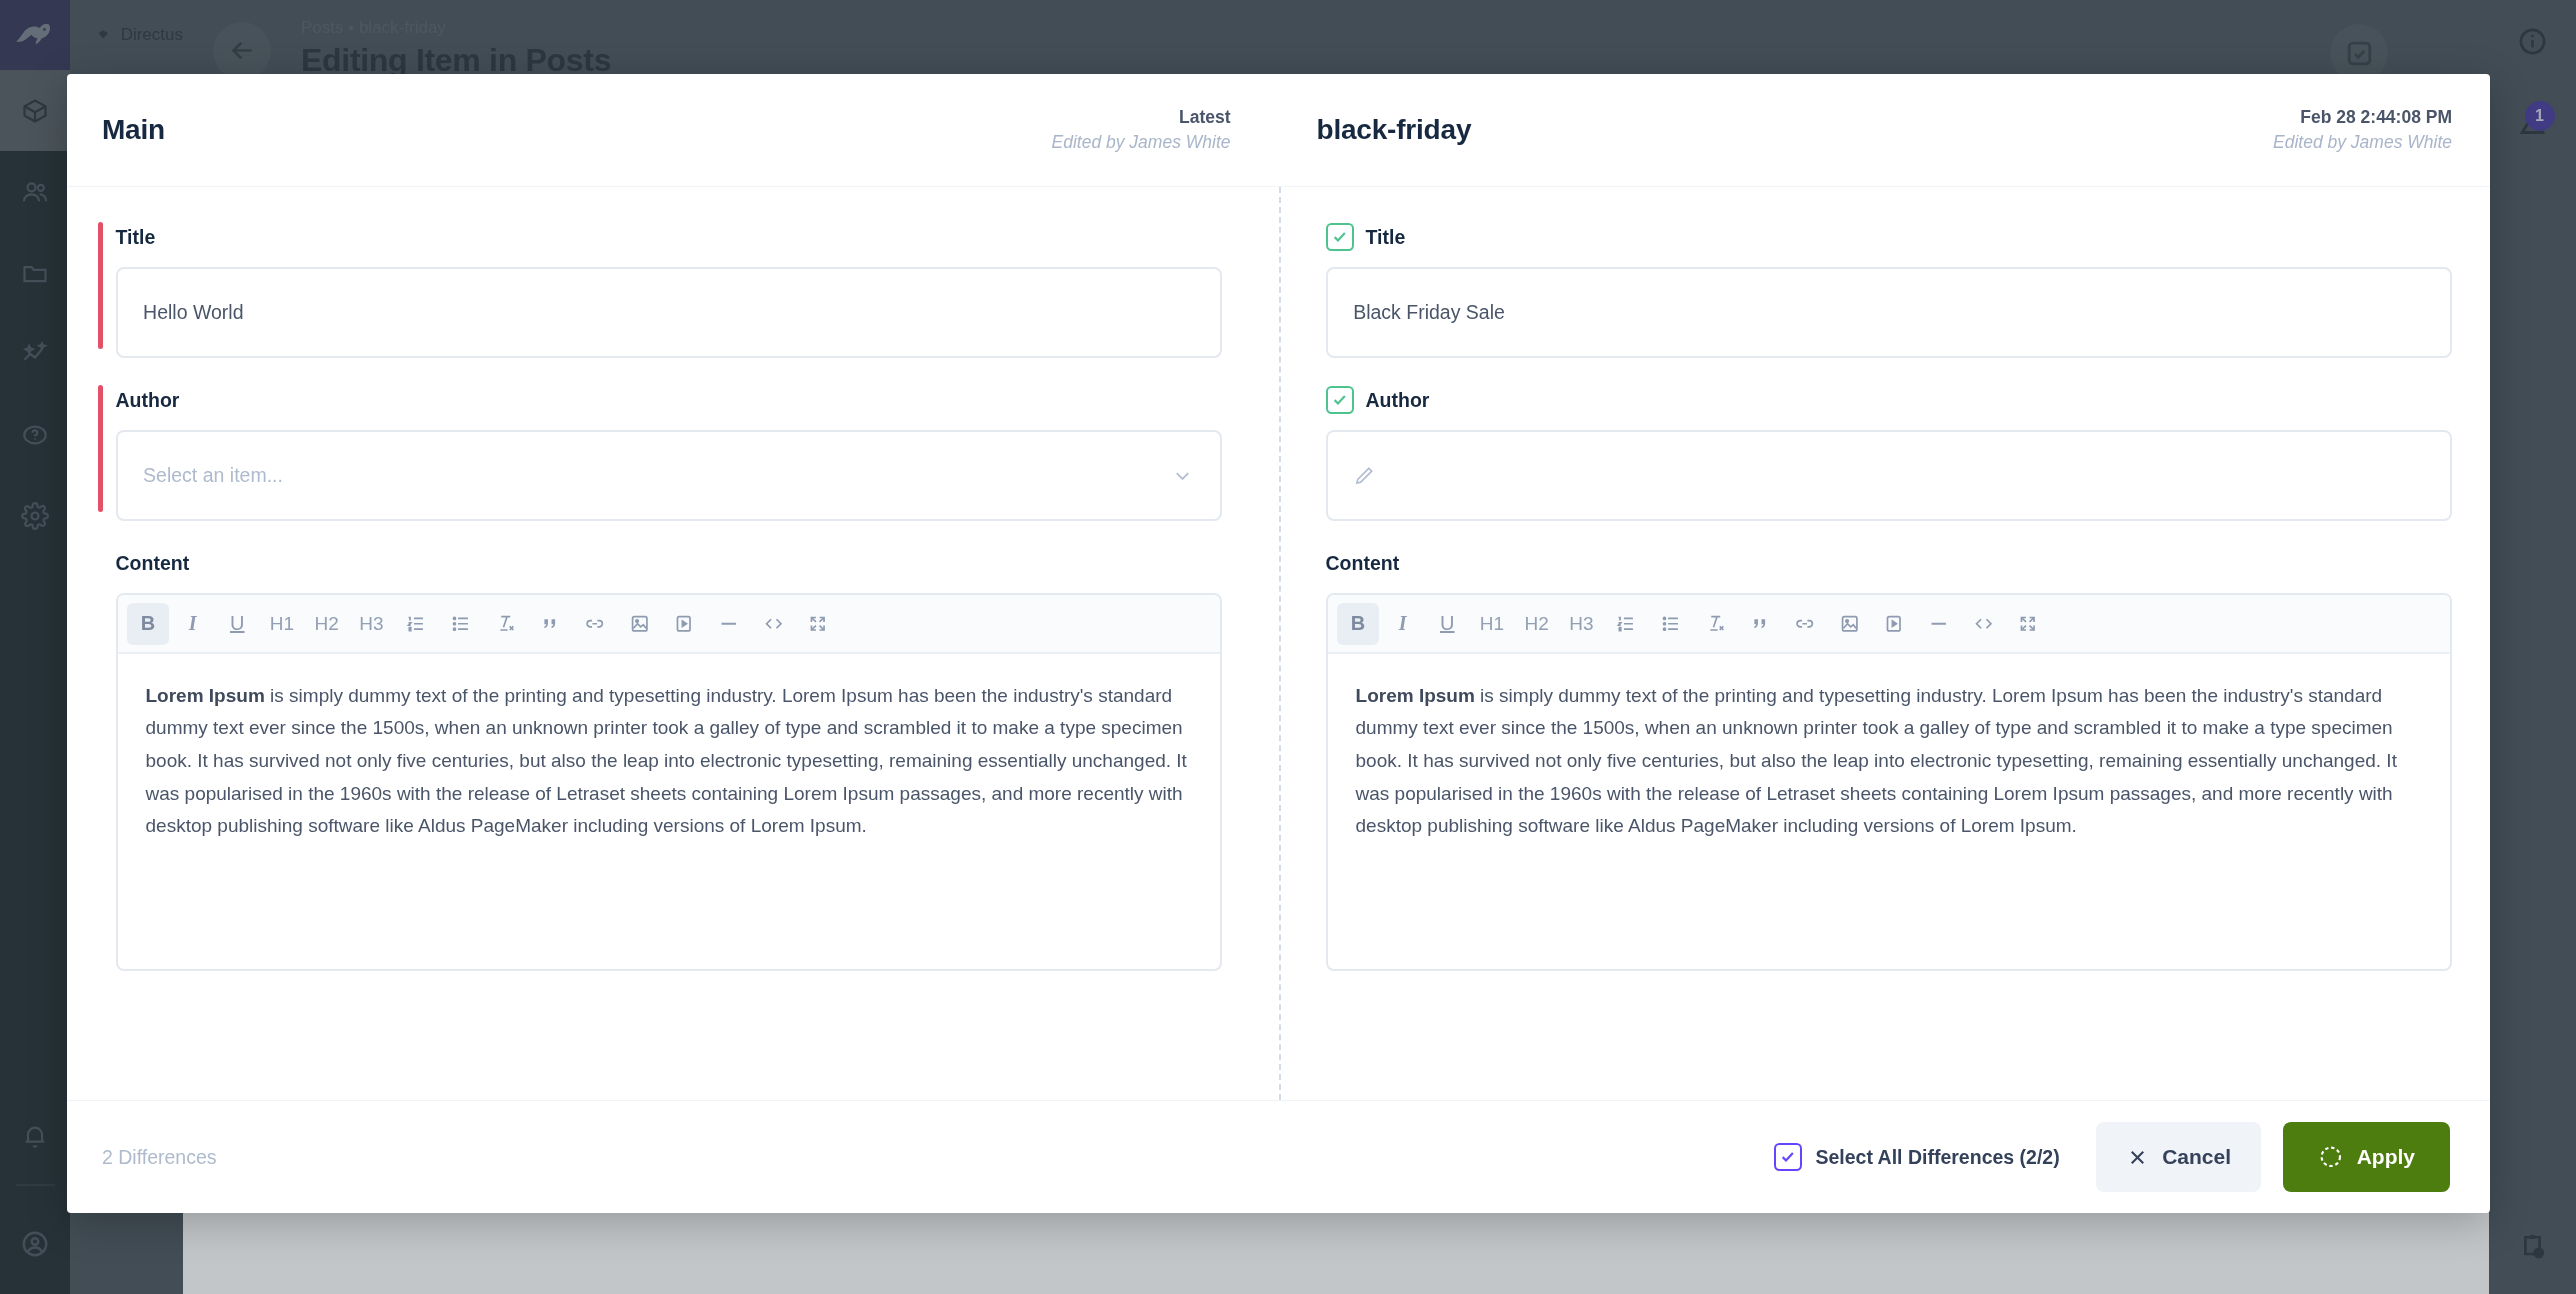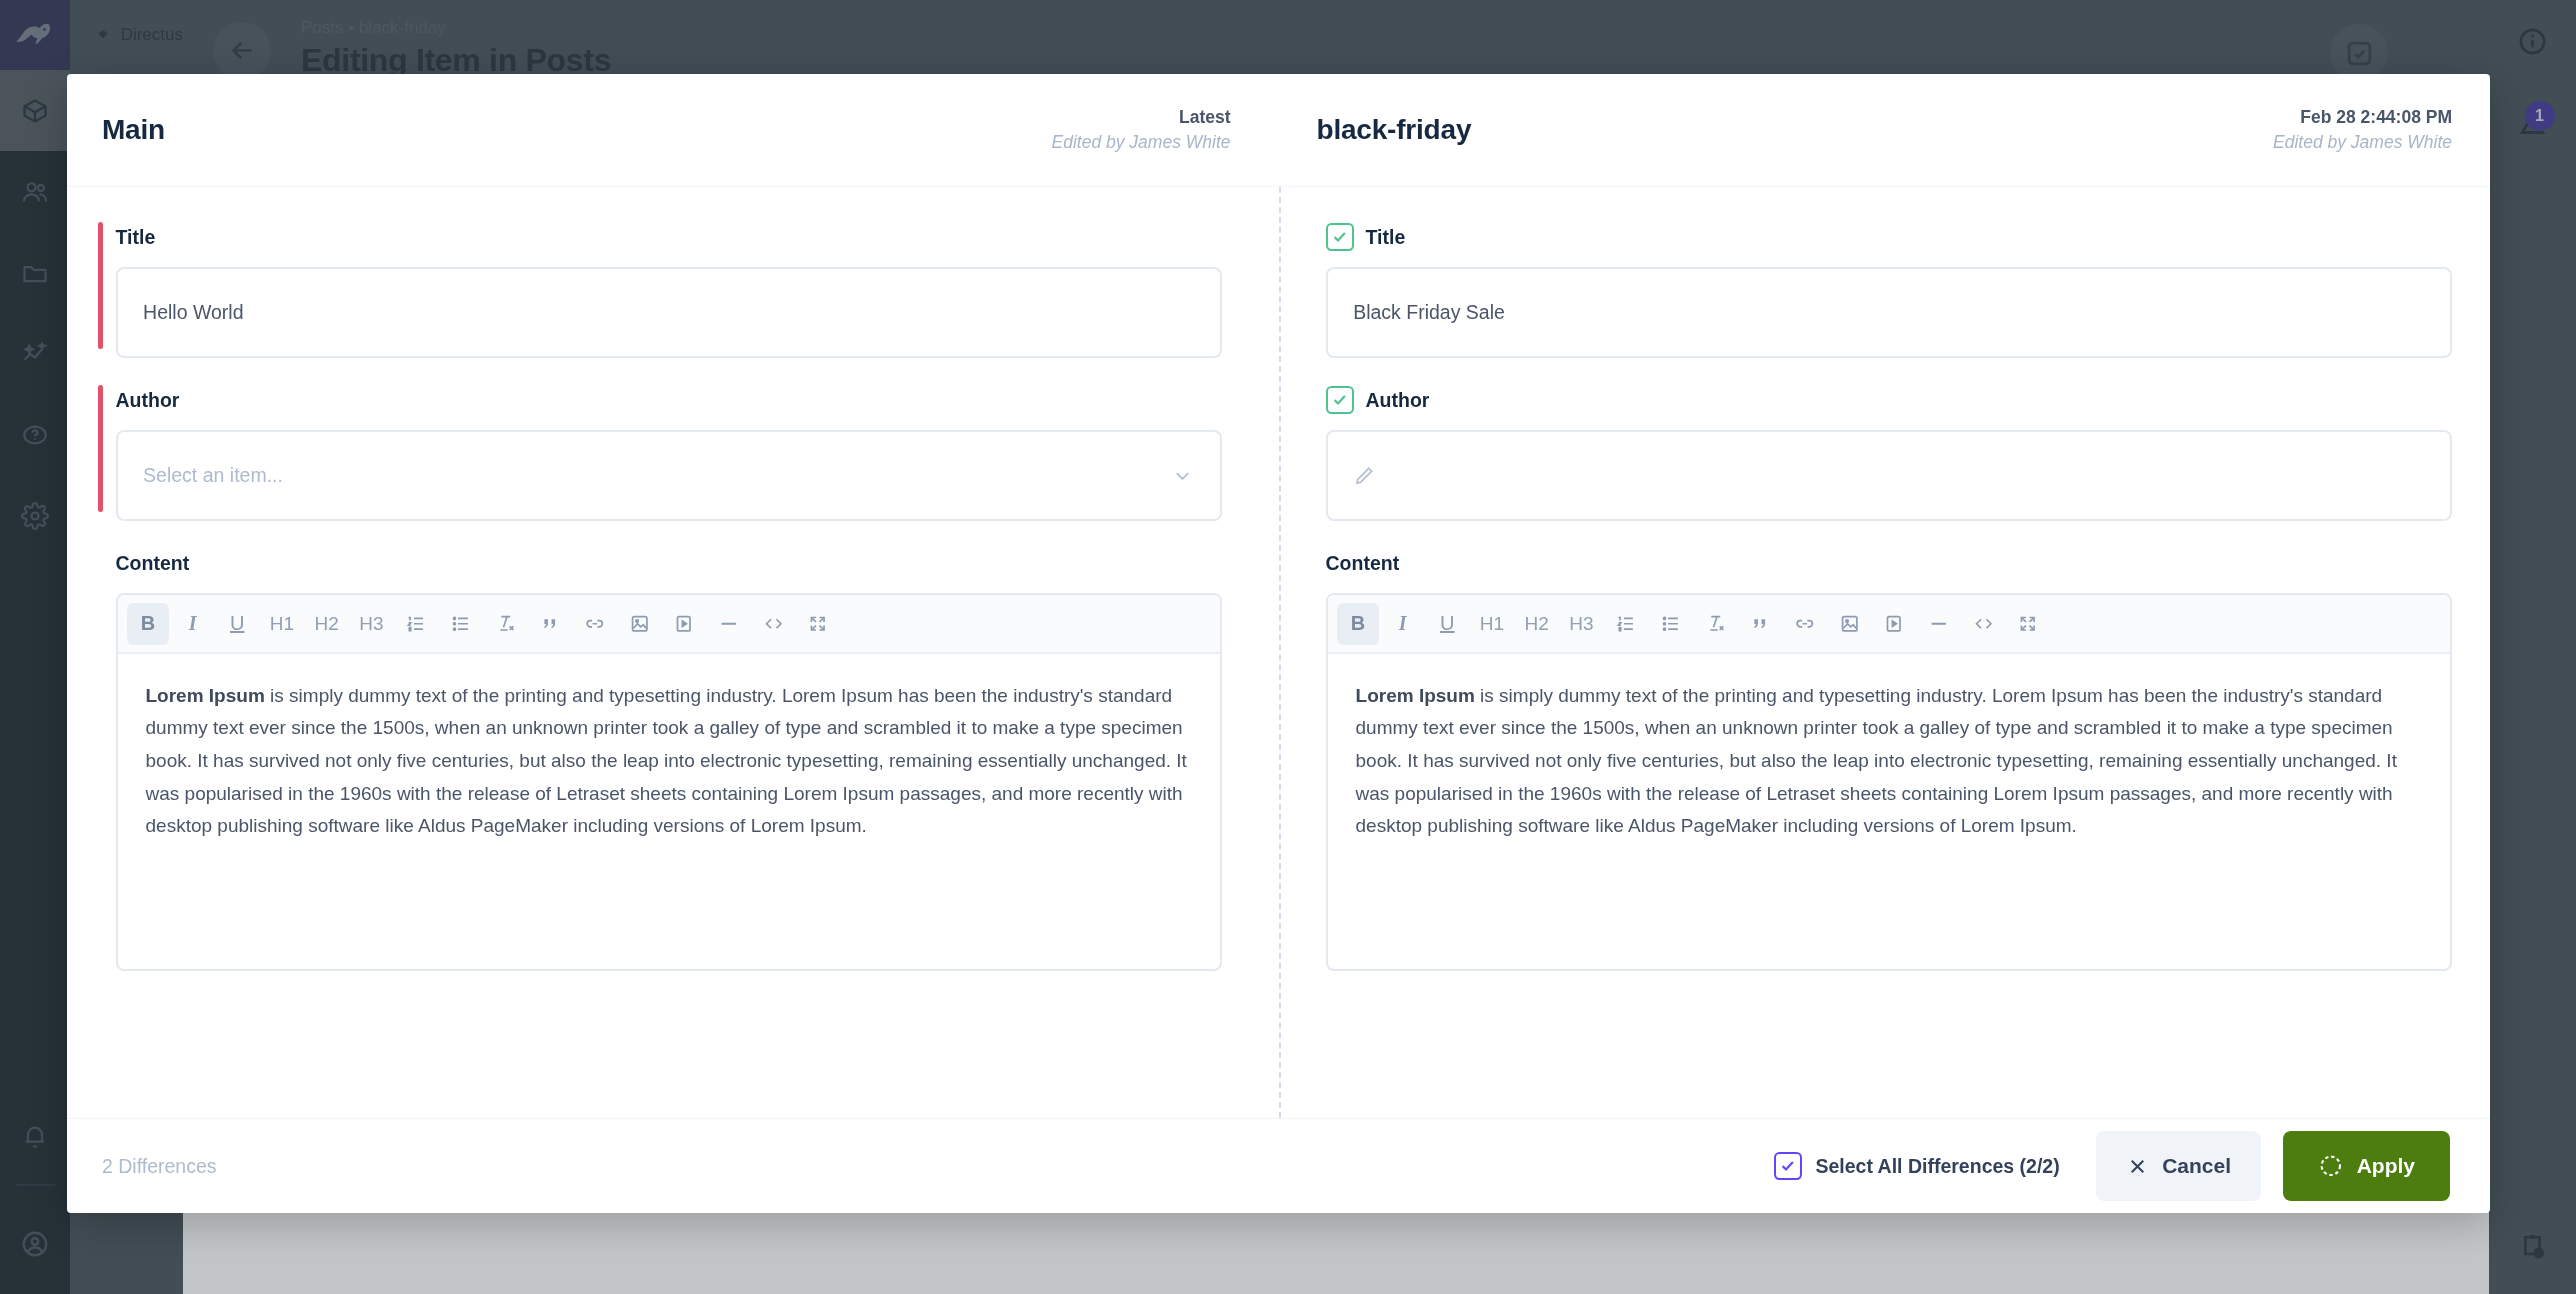--- a/index.html
+++ b/index.html
@@ -151,21 +151,21 @@
   }
   .tb.active { background: #e9eef5; color: #7e8b9f; }
   .tb.txt { font-size: 19px; font-weight: 400; color: #93a0b4; }
   .editor-area {
     padding: 25.6px 28px 20px 28px; height: 315px;
     font-size: 19px; line-height: 1.72; color: #4a5569;
   }
   .editor-area b { color: #3f4a5c; }
 
   .modal-foot {
-    height: 95px; border-top: 1.3px solid #f0f4f9; flex: 0 0 auto;
+    height: 113px; border-top: 1.3px solid #f0f4f9; flex: 0 0 auto;
     display: flex; align-items: center; padding: 0 40px 0 35px; gap: 0;
   }
   .diff-count { font-size: 19.5px; color: #aebacd; }
   .foot-spacer { flex: 1 1 auto; }
   .select-all {
     display: flex; align-items: center; gap: 13.5px;
     font-size: 19.5px; color: #34415a; font-weight: bold; margin-right: 36px;
   }
   .btn {
     height: 70px; border-radius: 8px; display: flex; align-items: center;

